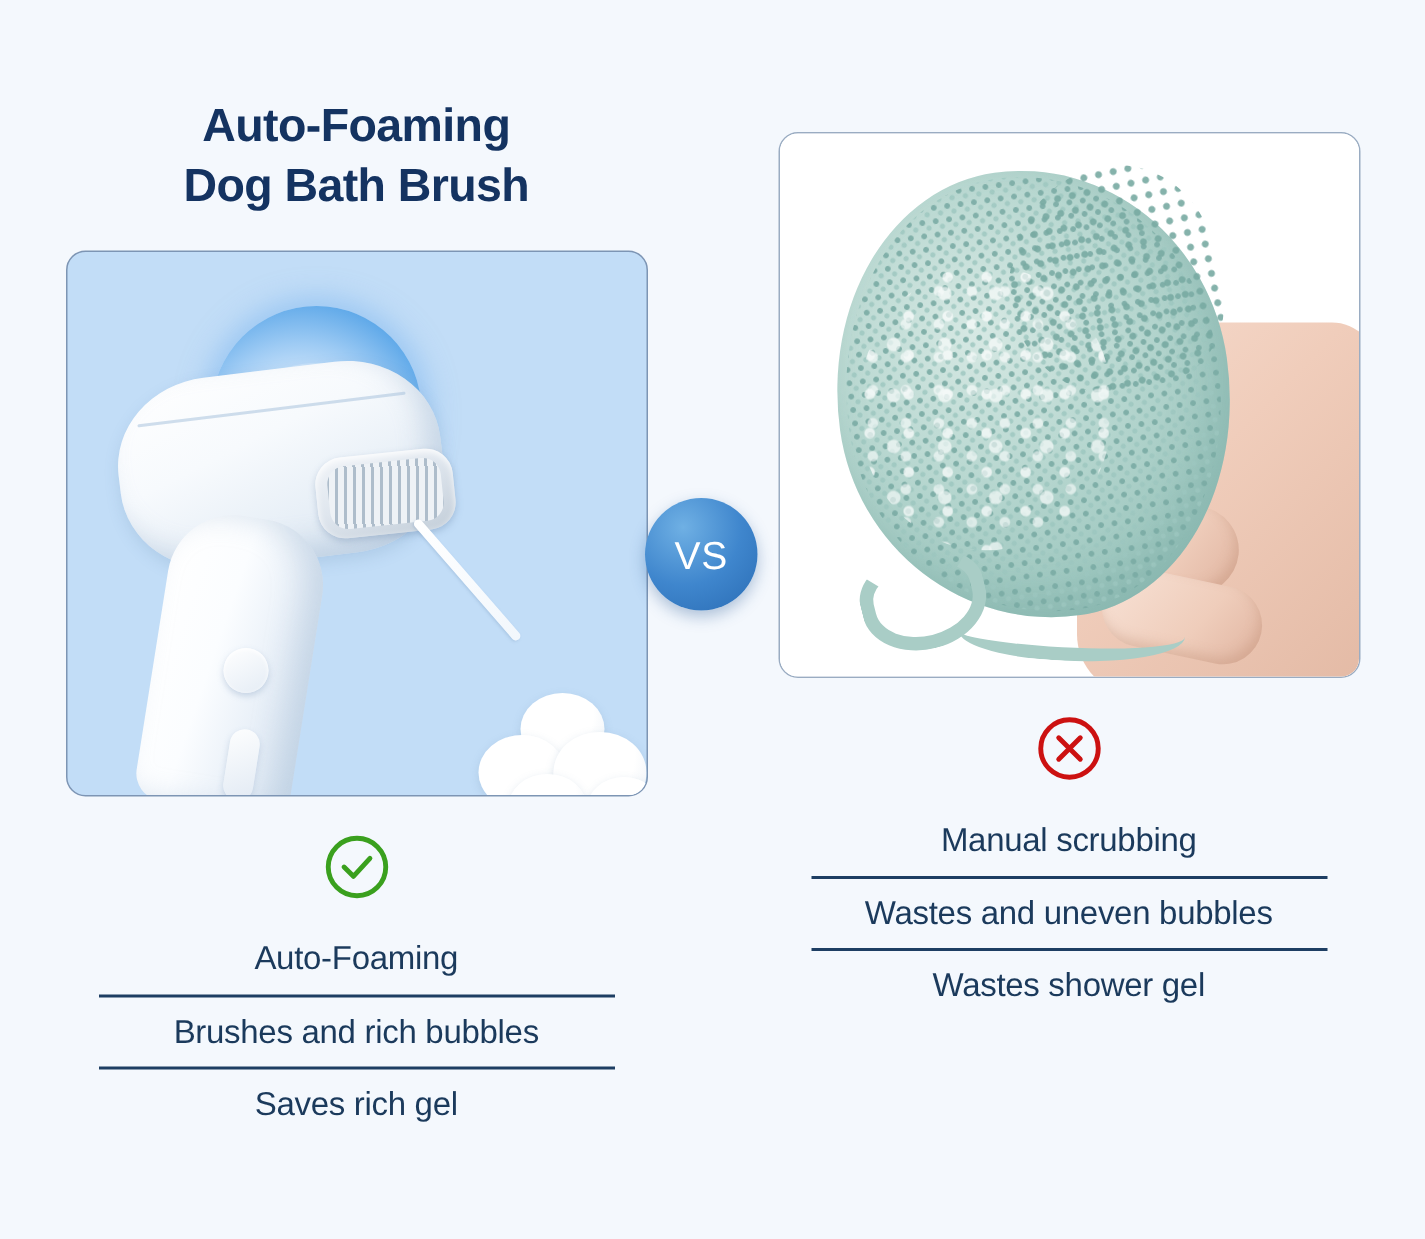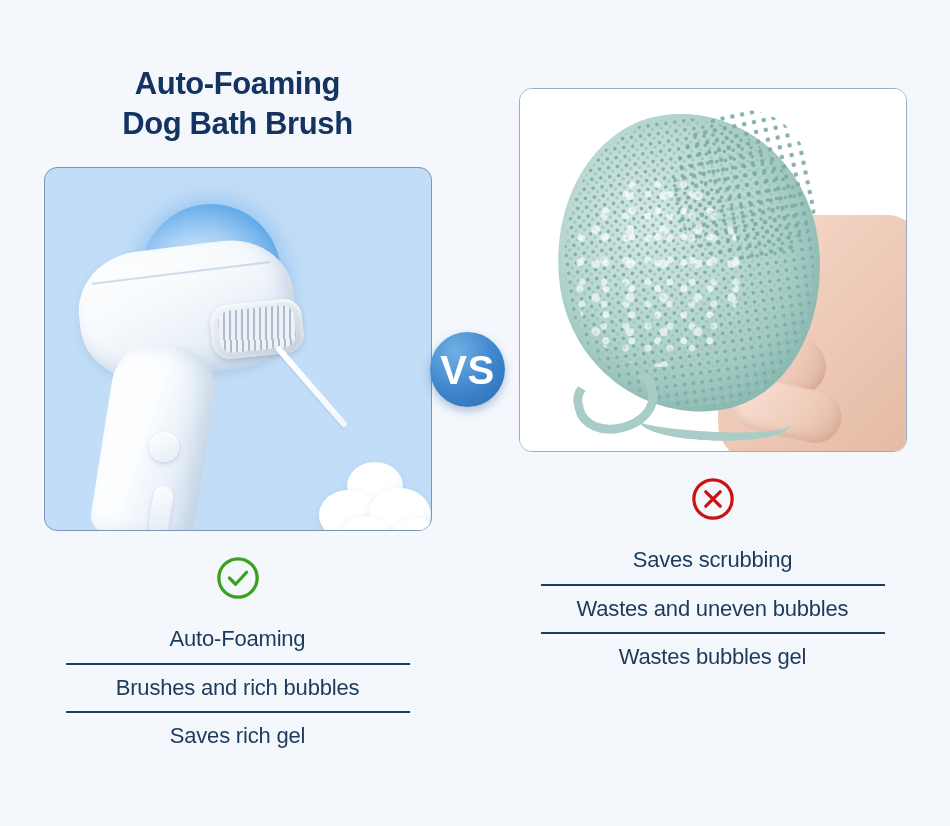--- a/index.html
+++ b/index.html
@@ -250,22 +250,22 @@
     border-radius: 50%;
     background: radial-gradient(circle at 34% 26%, #6fb0e4 0%, #3f86cd 52%, #2a6cb4 100%);
     box-shadow: 0 4px 10px rgba(40,90,150,.35);
     display: flex;
     align-items: center;
     justify-content: center;
     z-index: 5;
   }
   .vs-badge span {
     color: #ffffff;
-    font-size: 40px;
-    font-weight: bold;
+    font-size: 26px;
+    font-weight: normal;
     letter-spacing: 0.5px;
     line-height: 1;
   }
 
   
   .status-icon {
     margin-top: 24px;
     width: 46px; height: 46px;
   }
 
@@ -355,23 +355,23 @@
         <div class="brush-strap"></div>
       </div>
     </div>
 
     <svg class="status-icon" viewBox="0 0 48 48">
       <circle cx="24" cy="24" r="20" fill="none" stroke="#cc1111" stroke-width="3.4"></circle>
       <path d="M16.5 16.5 L31.5 31.5 M31.5 16.5 L16.5 31.5" fill="none" stroke="#cc1111" stroke-width="3.4" stroke-linecap="round"></path>
     </svg>
 
     <div class="features">
-      <div class="feature-row">Saves scrubbing</div>
+      <div class="feature-row">Manual scrubbing</div>
       <div class="feature-row">Wastes and uneven bubbles</div>
-      <div class="feature-row">Wastes bubbles gel</div>
+      <div class="feature-row">Wastes shower gel</div>
     </div>
   </div>
 
   <div class="vs-badge">
     <span>VS</span>
   </div>
 
 </div>
 
 </body></html>

